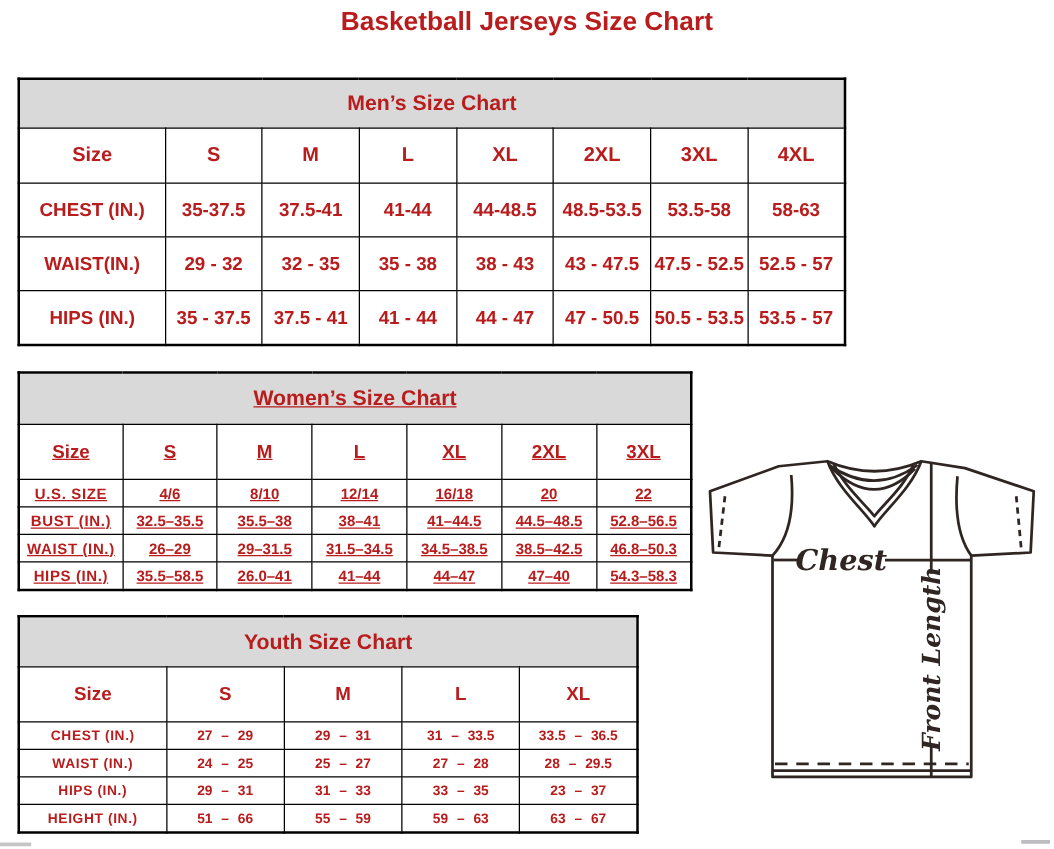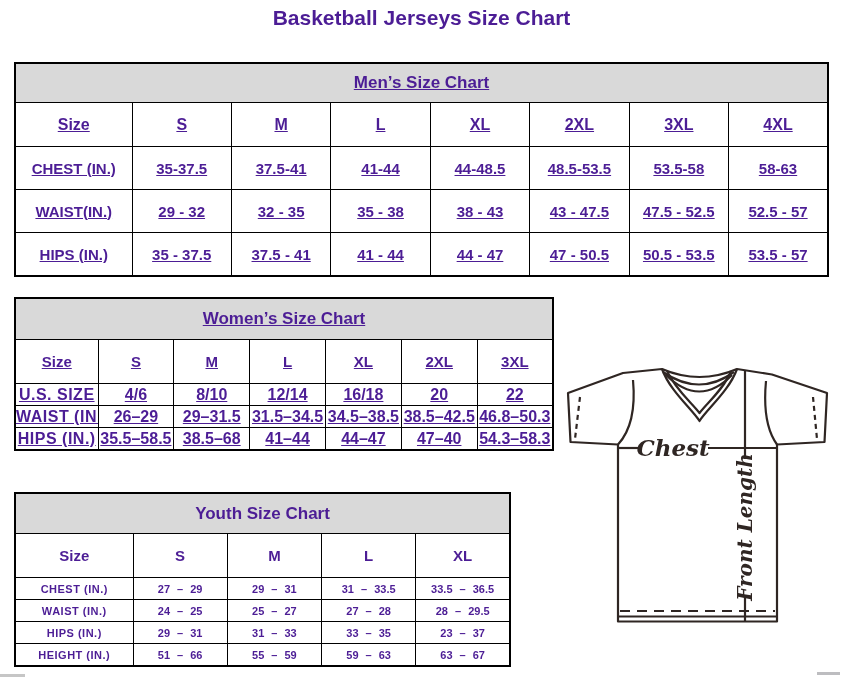--- a/index.html
+++ b/index.html
@@ -1,38 +1,38 @@
 <!DOCTYPE html>
 <html style="--header-bg: #d9d9d9; --border: #000000; --ink: #2f2623;"><head>
 <meta charset="utf-8">
 <style>
   :root{ --header-bg:#d9d9d9; --border:#000000; --ink:#2f2623; }
   html,body{ margin:0; padding:0; background:#ffffff; }
   .page{ position:relative; width:843px; height:679px; background:#fff; overflow:hidden;
-         font-family:"Liberation Sans", sans-serif; color:#4c1d95; }
+         font-family:"Liberation Sans", sans-serif; color:#b91c1c; }
   .page-title{ position:absolute; left:0; top:6px; width:843px; margin:0;
                text-align:center; font-size:21px; font-weight:bold; }
 
   table.tbl{ position:absolute; border-collapse:collapse; table-layout:fixed;
              background:#fff; border:2px solid var(--border);
              font-weight:bold; text-align:center; }
   .tbl th, .tbl td{ border:1px solid var(--border); padding:0; vertical-align:middle;
                     overflow:hidden; white-space:nowrap; }
   .tbl .tbl-title th{ background:var(--header-bg); font-size:17px; }
 
-  .tbl-men{ left:14px; top:62px; width:815px;text-decoration:underline; }
+  .tbl-men{ left:14px; top:62px; width:663px; }
   .tbl-men .tbl-title th{ height:38px; }
   .tbl-men .tbl-cols th{ height:43px; font-size:16px; }
   .tbl-men .data-row th, .tbl-men .data-row td{ height:42px; font-size:15px; }
   .col-men-label{ width:117px; }
 
   .tbl-women{ left:14px; top:297px; width:540px;text-decoration:underline; }
   .tbl-women .tbl-title th{ height:40px; }
   .tbl-women .tbl-cols th{ height:43px; font-size:15px; }
-  .tbl-women .data-row th, .tbl-women .data-row td{ height:21px; font-size:16px; }
+  .tbl-women .data-row th, .tbl-women .data-row td{ height:21px; font-size:12px; }
   .tbl-women .data-row th{ letter-spacing:0.5px; }
   .col-women-label{ width:83px; }
 
   .tbl-youth{ left:14px; top:492px; width:497px; }
   .tbl-youth .tbl-title th{ height:39px; }
   .tbl-youth .tbl-cols th{ height:43px; font-size:15px; }
   .tbl-youth .data-row th, .tbl-youth .data-row td{ height:21px; font-size:11px; }
   .tbl-youth .data-row th{ letter-spacing:0.5px; }
   .tbl-youth .data-row td{ word-spacing:4px;margin-top:12px; }
   .col-youth-label{ width:118px; }
@@ -143,32 +143,41 @@
         <tr class="data-row">
           <th>U.S. SIZE</th>
           <td>4/6</td>
           <td>8/10</td>
           <td>12/14</td>
           <td>16/18</td>
           <td>20</td>
           <td>22</td>
         </tr>
         <tr class="data-row">
+          <th>BUST (IN.)</th>
+          <td>32.5–35.5</td>
+          <td>35.5–38</td>
+          <td>38–41</td>
+          <td>41–44.5</td>
+          <td>44.5–48.5</td>
+          <td>52.8–56.5</td>
+        </tr>
+        <tr class="data-row">
           <th>WAIST (IN.)</th>
           <td>26–29</td>
           <td>29–31.5</td>
           <td>31.5–34.5</td>
           <td>34.5–38.5</td>
           <td>38.5–42.5</td>
           <td>46.8–50.3</td>
         </tr>
         <tr class="data-row">
           <th>HIPS (IN.)</th>
           <td>35.5–58.5</td>
-          <td>38.5–68</td>
+          <td>26.0–41</td>
           <td>41–44</td>
           <td>44–47</td>
           <td>47–40</td>
           <td>54.3–58.3</td>
         </tr>
       </tbody>
     </table>
 
   <table class="tbl tbl-youth">
     <colgroup>

